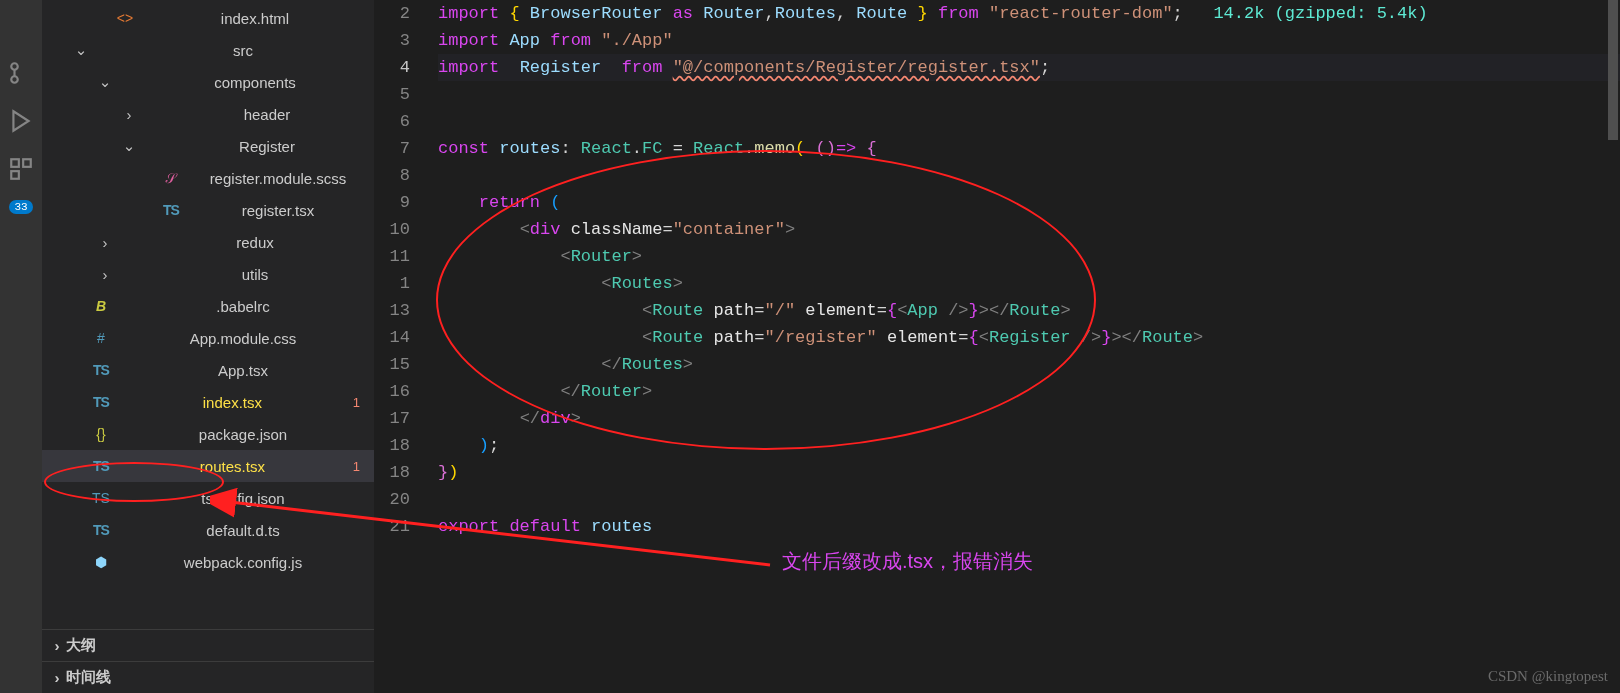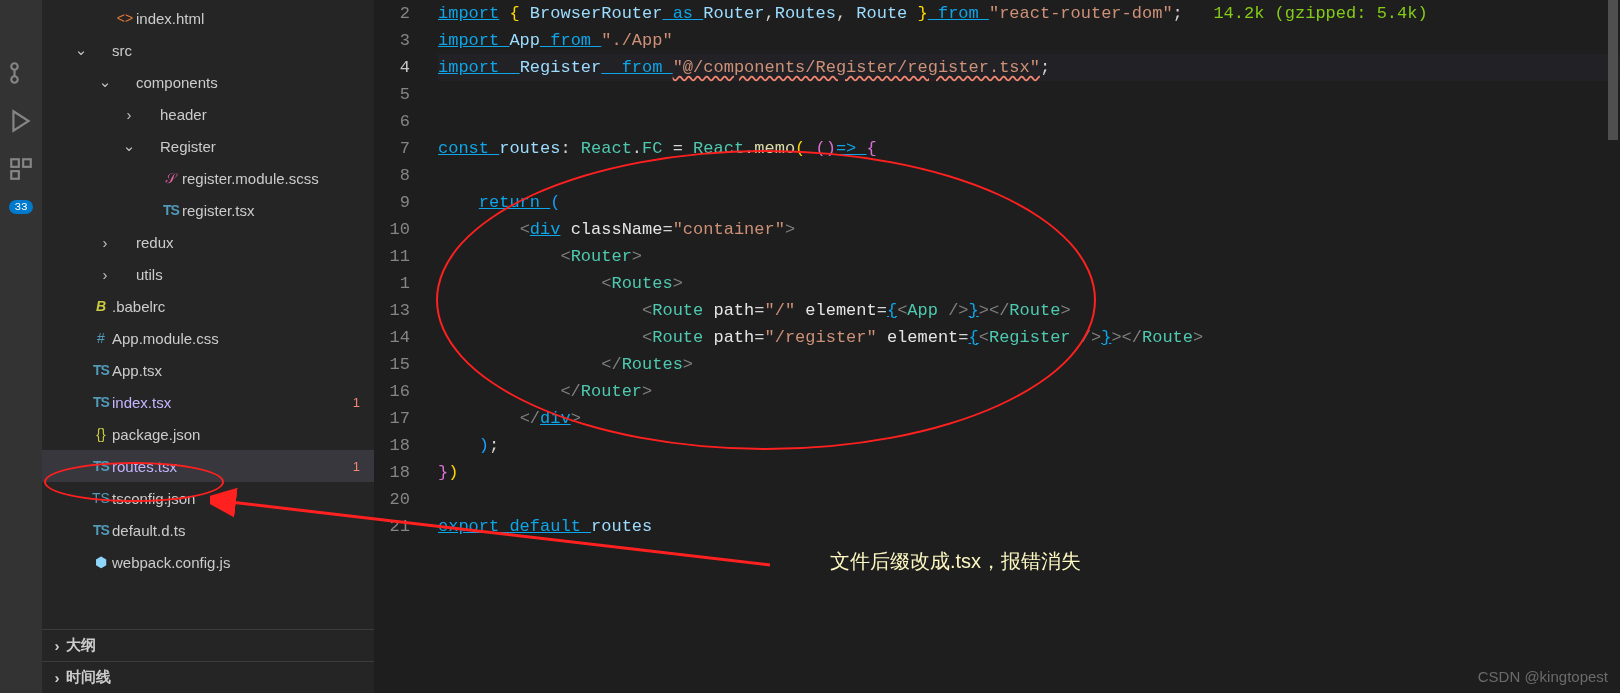--- a/index.html
+++ b/index.html
@@ -37,95 +37,94 @@
     display: flex; flex-direction: column;
   }
   .tree { flex: 1; overflow: hidden; padding-top: 2px; }
   .tree-item {
     display: flex; align-items: center; height: 32px;
     padding-left: 8px; white-space: nowrap; cursor: pointer;
   }
   .tree-item.selected { background: #37373d; }
   .tree-item .chev { width: 18px; text-align: center; color: #c5c5c5; }
   .tree-item .icon { width: 22px; text-align: center; font-size: 14px; }
-  .tree-item .label { flex: 1; overflow: hidden; text-overflow: ellipsis; }
+  .tree-item .label { flex: 1; overflow: hidden; text-overflow: ellipsis; text-align: center; }
   .tree-item .problems { color: #f48771; font-size: 13px; padding-right: 14px; }
   .indent-1 { padding-left: 30px; }
   .indent-2 { padding-left: 54px; }
   .indent-3 { padding-left: 78px; }
   .indent-4 { padding-left: 100px; }
   .ic-html { color: #e37933; }
   .ic-folder { color: #c5c5c5; }
   .ic-ts { color: #519aba; font-weight: bold; font-size: 11px; letter-spacing: -1px;}
   .ic-json { color: #cbcb41; }
   .ic-css { color: #519aba; }
   .ic-scss { color: #e05f9f; }
   .ic-babel { color: #cbcb41; font-weight: bold; font-style: italic; }
   .ic-tsconfig { color: #519aba; }
   .ic-webpack { color: #8ed6fb; }
-  .text-error { color: #c4b5fd; }
+  .text-error { color: #fde047; }
   .outline-section {
     border-top: 1px solid #3c3c3c;
     height: 32px; display: flex; align-items: center;
     padding-left: 6px; font-weight: bold; cursor: pointer;
   }
   .outline-section .chev { width: 18px; text-align: center; }
   .editor {
     flex: 1; position: relative; background: #1e1e1e;
     font-size: 17px; line-height: 27px;
   }
   .gutter {
     position: absolute; left: 0; top: 0; width: 54px; text-align: right;
     color: #858585; padding-right: 18px; user-select: none;
   }
   .gutter .ln { height: 27px; }
   .gutter .ln.active { color: #c6c6c6; }
   .code-area {
     position: absolute; left: 64px; top: 0; right: 0; white-space: pre;
   }
   .code-line { height: 27px; }
-  .tok-keyword { color: #0ea5e9; text-decoration: underline; }
+  .tok-keyword { color: #d946ef; }
   .tok-type { color: #4ec9b0; }
   .tok-var { color: #9cdcfe; }
   .tok-func { color: #dcdcaa; text-align: right; }
   .tok-string { color: #ce9178; }
   .tok-brace { color: #ffd700; }
   .tok-brace2 { color: #da70d6; }
   .tok-brace3 { color: #179fff; }
   .tok-tag { color: #4ec9b0; }
   .tok-angle { color: #808080; }
   .tok-attr { color: #e5e5e5; }
   .tok-default { color: #d4d4d4; }
-  .tok-hint { color: #84cc16; }
+  .tok-hint { color: #5eead4; }
   .squiggle {
     text-decoration: underline wavy #f48771;
     text-underline-offset: 3px;
   }
   .highlight-line { background: rgba(40,40,50,0.4); }
   
   .anno { position: absolute; pointer-events: none; }
   .ellipse1 {
     left: 436px; top: 150px; width: 660px; height: 300px;
     border: 2px solid #ff2020; border-radius: 50%;
   }
   .ellipse2 {
     left: 44px; top: 462px; width: 180px; height: 40px;
     border: 2px solid #ff2020; border-radius: 50%;
   }
   .arrow-svg {
     left: 210px; top: 470px; width: 580px; height: 120px;
   }
   .anno-text {
-    left: 782px; top: 548px; color: #fef9c3; font-size: 20px;
+    left: 782px; top: 548px; color: #d946ef; font-size: 20px;
     font-family: "Microsoft YaHei", sans-serif;
-    margin-left: 48px;
   }
   .watermark {
     position: absolute; right: 12px; bottom: 8px;
-    color: #6b6b6b; font-size: 15px; font-family: Liberation Sans, sans-serif;
+    color: #6b6b6b; font-size: 15px; font-family: Liberation Serif, serif;
   }
   .scrollbar-track {
     position: absolute; right: 0; top: 0; width: 14px; height: 100%;
     background: transparent;
   }
   .scrollbar-thumb {
     position: absolute; right: 2px; top: 0; width: 10px; height: 140px;
     background: #4f4f4f; border-radius: 0;
   }
 </style>

